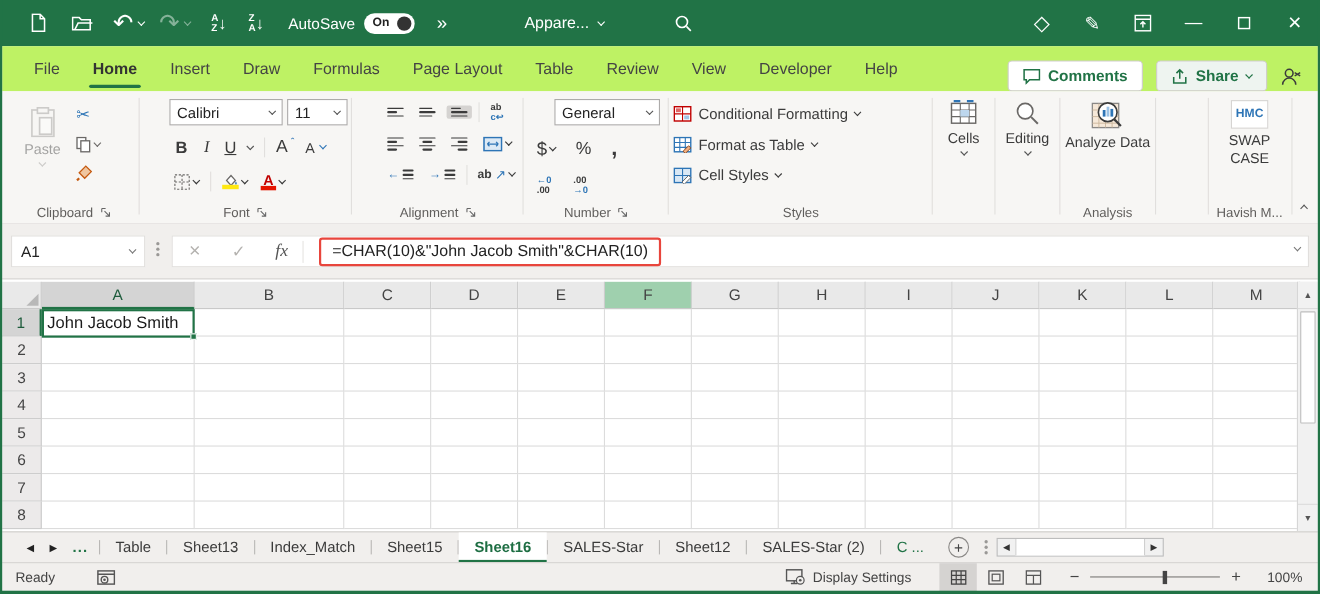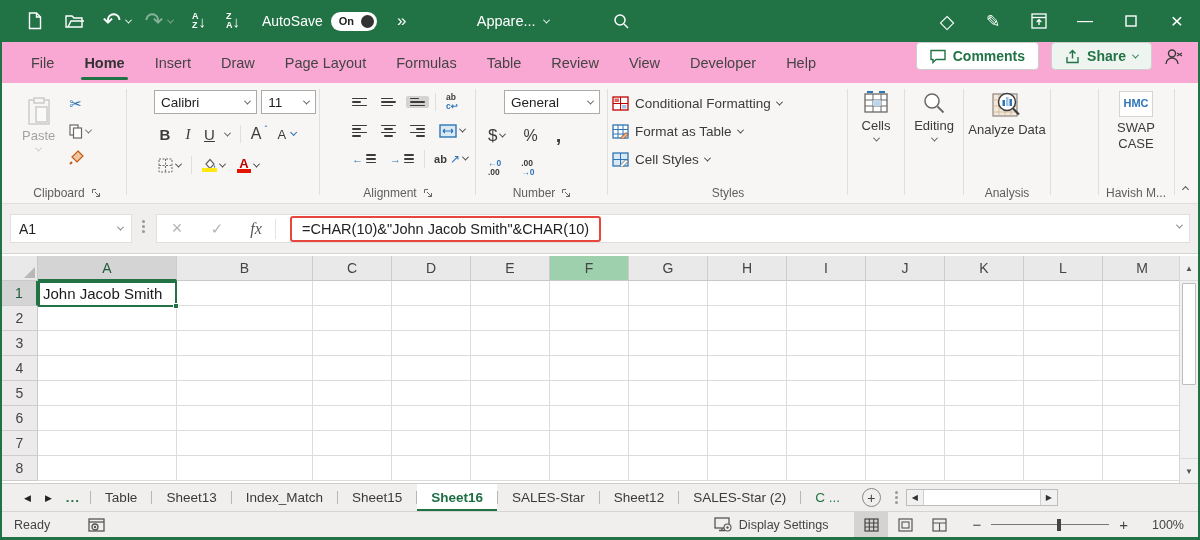--- a/index.html
+++ b/index.html
@@ -24,21 +24,21 @@
   .autosave { display:flex; align-items:center; gap:8px; margin:0 8px 0 12px; font-size:14px; }
   .toggle { width:46px; height:19px; background:#fff; border-radius:10px; display:flex; align-items:center; padding:0 3px; gap:4px; }
   .toggle .on { color:#222; font-size:11px; font-weight:bold; margin-left:5px; }
   .knob { width:13px; height:13px; border-radius:50%; background:#333; margin-left:auto; }
   .filename { display:flex; align-items:center; gap:8px; font-size:14.5px; margin-left:58px; }
   .tb-right { margin-left:auto; display:flex; align-items:center; }
   .tb-btn { width:46px; height:42px; display:flex; align-items:center; justify-content:center; color:#fff; }
   .tb-search { margin-left:56px; }
 
   
-  .tabrow { position:absolute; left:2px; top:42px; width:1196px; height:41px; background:#f9a8d4; display:flex; align-items:flex-start; }
+  .tabrow { position:absolute; left:2px; top:42px; width:1196px; height:41px; background:#bef264; display:flex; align-items:flex-end; }
   .rtabs { display:flex; align-items:center; margin-left:14px; height:100%; }
   .rtab { padding:0 15px; height:100%; display:flex; align-items:center; font-size:14.5px; color:#444; position:relative; }
   .rtab.active { font-weight:bold; color:#333; }
   .rtab.active::after { content:""; position:absolute; left:12px; right:12px; bottom:3px; height:3px; background:#217346; border-radius:2px; }
   .pillbtn { display:flex; align-items:center; gap:7px; border:1px solid #cfcdcb; background:#fff; border-radius:4px; height:28px; padding:0 13px; color:#217346; font-weight:bold; font-size:14px; }
   .pillbtn svg { display:block; }
   .share { background:#eef4f0; }
   .tab-right { margin-left:auto; display:flex; align-items:center; gap:12px; margin-right:14px; }
 
   
@@ -210,22 +210,22 @@
         </div>
     </div>
   </div>
 
   <div class="tabrow">
     <div class="rtabs">
         <div class="rtab">File</div>
         <div class="rtab active">Home</div>
         <div class="rtab">Insert</div>
         <div class="rtab">Draw</div>
+        <div class="rtab">Formulas</div>
         <div class="rtab">Page Layout</div>
-        <div class="rtab">Formulas</div>
         <div class="rtab">Table</div>
         <div class="rtab">Review</div>
         <div class="rtab">View</div>
         <div class="rtab">Developer</div>
         <div class="rtab">Help</div>
       </div>
     <div class="tab-right">
       <div class="pillbtn">
         <svg width="16" height="15" viewBox="0 0 16 15">
             <path d="M1 1.5 h14 v9 h-9 l-3 3 v-3 h-2 z" fill="none" stroke="#217346" stroke-width="1.4"></path>
@@ -337,20 +337,27 @@
           </span>
           <span class="chev"></span>
         </span>
         <span class="smallbtn">
           <span style="display:flex; flex-direction:column; align-items:center; line-height:1">
             <span style="font-size:13px; font-weight:bold; color:#c00000">A</span>
             <span class="ulbar" style="width:14px; background:#e51400"></span>
           </span>
           <span class="chev"></span>
         </span>
+      </div>
+      <div class="g-label">
+        <span>Font</span>
+        <svg class="launcher" viewBox="0 0 10 10">
+            <path d="M1.5 1.5 H5 M1.5 1.5 V5" stroke="#666" fill="none"></path>
+            <path d="M4 4 l4.5 4.5 M8.5 5 v3.5 H5" stroke="#666" fill="none"></path>
+          </svg>
       </div>
     </div>
     <div class="gsep" style="left:317px"></div>
 
     <div class="group" style="left:322px; width:148px">
       <div class="rowline" style="padding-top:8px; gap:6px;">
         <span class="smallbtn">
             <span class="alni">
               <i style="width:15px"></i>
               <i style="width:9px"></i>

